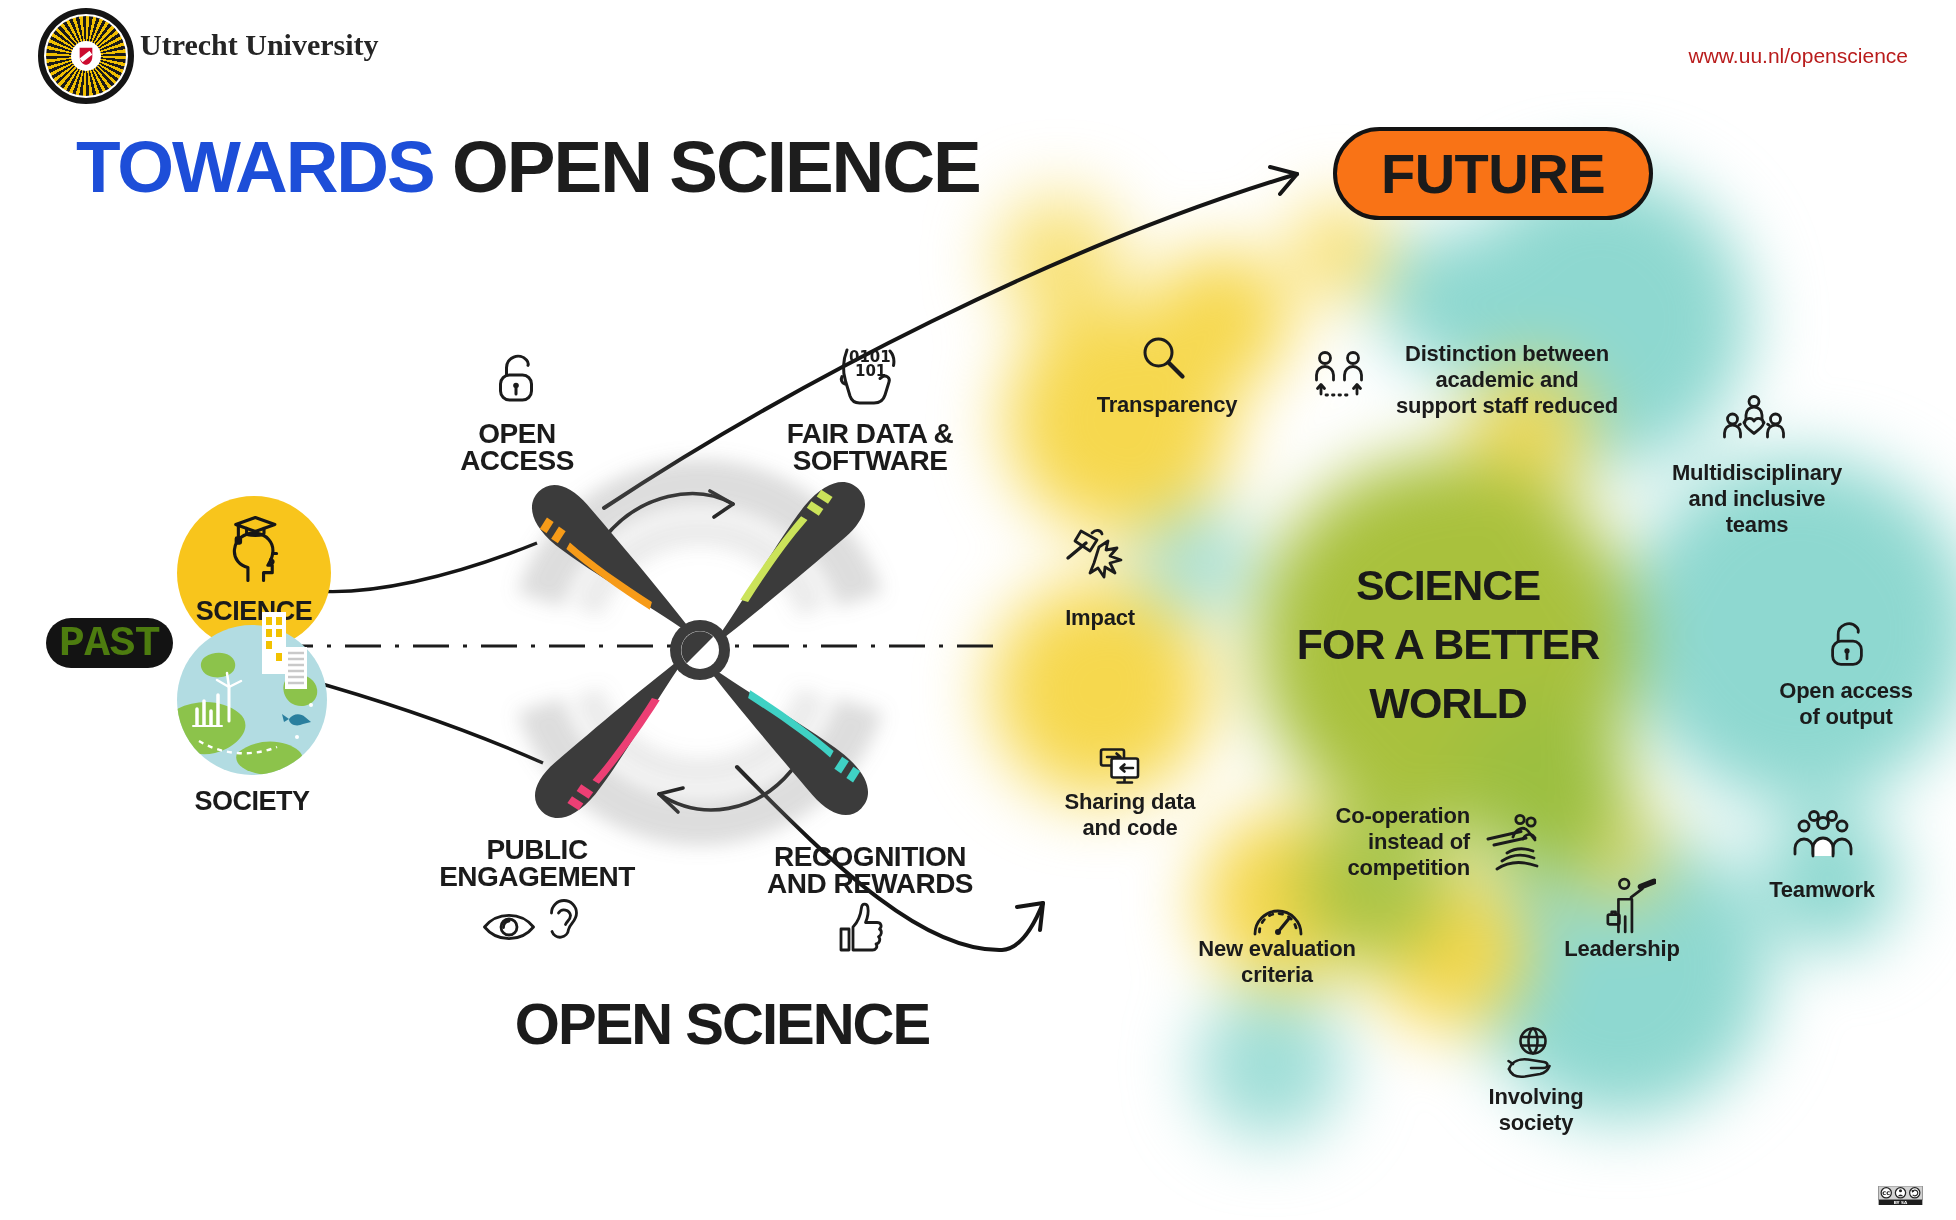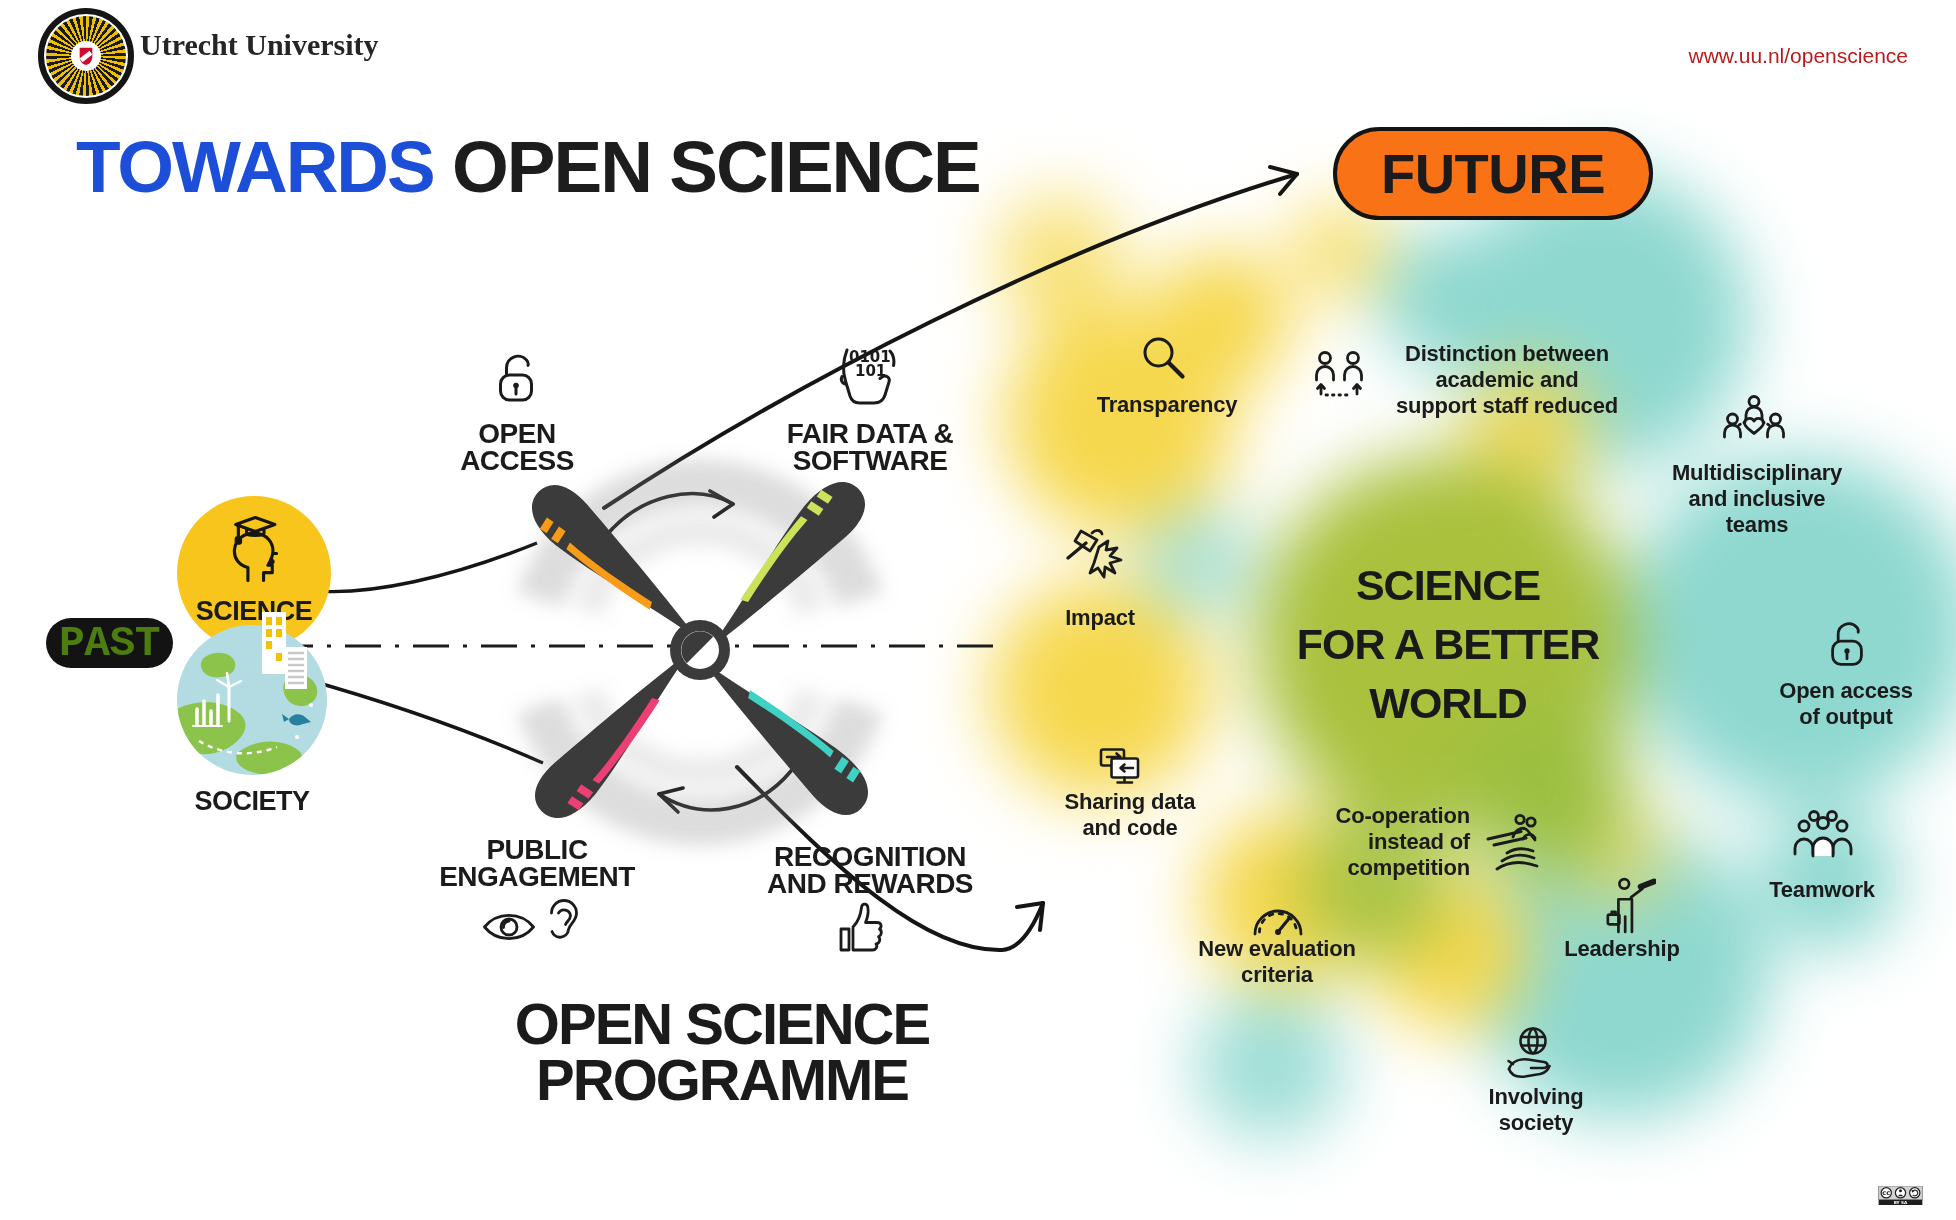--- a/index.html
+++ b/index.html
@@ -258,21 +258,20 @@
     <div>RECOGNITION</div>
     <div>AND REWARDS</div>
   </div>
   <svg class="ic abs" style="left:836px;top:898px;z-index:2;" width="48" height="56" viewBox="0 0 48 56" stroke="#1b1b1b" stroke-width="2.8" fill="none" stroke-linecap="round" stroke-linejoin="round">
     <path d="M5 31 H13 V52 H5 Z"></path>
     <path d="M17 52 V29 C21 25 24.5 18 25.5 9.5 C26 5 31 5 31.8 9 C32.6 13.5 31.5 20 29.5 24.5 H41 C45 24.5 46.5 28.5 43.5 31 C46.5 33 45.5 37.5 42.5 38.8 C45 41 43.5 45.5 40 46 C42 48.5 40 52 36.5 52 Z"></path>
   </svg>
 
   <div class="abs cond" style="left:722px;top:996px;font-size:58px;line-height:56px;text-align:center;transform:translateX(-50%);z-index:2;">
     <div>OPEN SCIENCE</div>
-    <div>PROGRAMME</div>
   </div>
 
   <div class="abs vision" style="left:1448px;top:556px;z-index:2;">
     <div>SCIENCE</div>
     <div>FOR A BETTER</div>
     <div>WORLD</div>
   </div>
 
   <svg class="ic abs" style="left:1138px;top:334px;z-index:2;" width="54" height="54" viewBox="0 0 54 54" stroke="#1b1b1b" stroke-width="3" fill="none" stroke-linecap="round" stroke-linejoin="round">
     <circle cx="20.5" cy="18.5" r="13.5"></circle>

